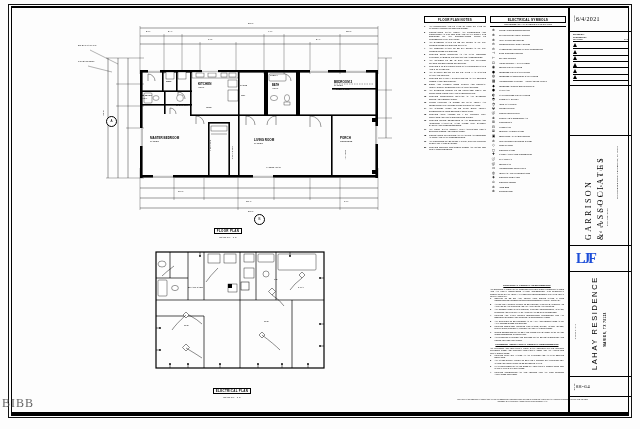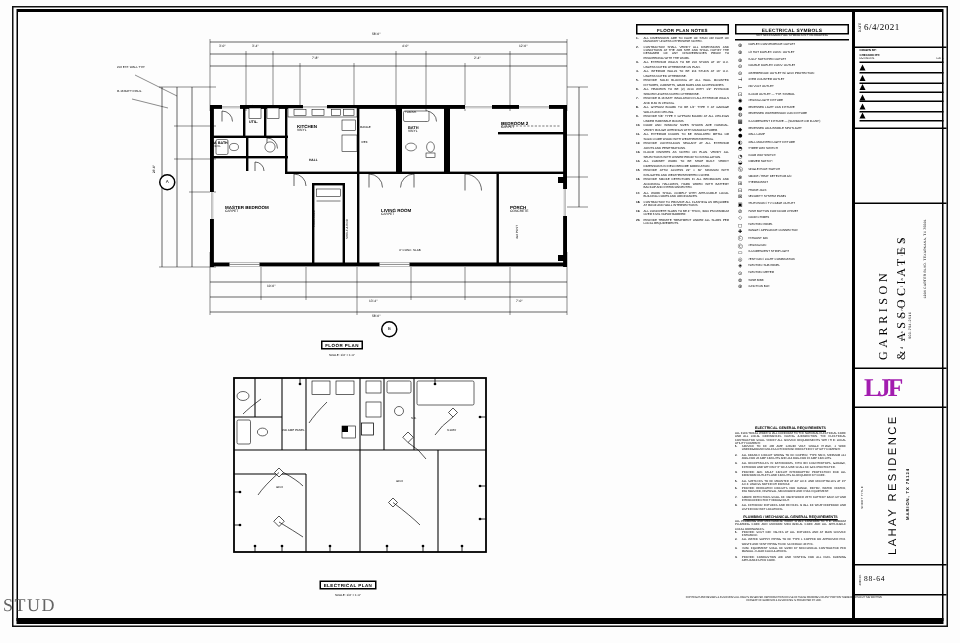--- a/index.html
+++ b/index.html
@@ -57,21 +57,21 @@
 
   #tb-blank{top:80px;height:50px;}
 
   #tb-firm{top:130px;height:110px;position:absolute;}
   #tb-firm .fname{position:absolute;left:14px;top:6px;height:98px;writing-mode:vertical-rl;transform:rotate(180deg);font-size:8px;letter-spacing:2.4px;font-family:"Liberation Serif",serif;white-space:nowrap;}
   #tb-firm .fsub{position:absolute;left:30px;top:22px;writing-mode:vertical-rl;transform:rotate(180deg);font-size:2.6px;letter-spacing:1.6px;white-space:nowrap;}
   #tb-firm .faddr{position:absolute;left:46px;top:10px;writing-mode:vertical-rl;transform:rotate(180deg);font-size:2.2px;line-height:3.4px;letter-spacing:.2px;white-space:nowrap;}
   #tb-firm .fphone{position:absolute;left:36px;top:72px;writing-mode:vertical-rl;transform:rotate(180deg);font-size:2.3px;letter-spacing:.3px;white-space:nowrap;}
 
   #tb-logo{top:240px;height:26px;display:flex;align-items:center;justify-content:flex-start;padding-left:6px;}
-  .logo-mark{font-size:17px;font-weight:bold;font-family:"Liberation Serif",serif;letter-spacing:-2px;line-height:17px;color:#a21caf;}
+  .logo-mark{font-size:14px;font-weight:bold;font-family:"Liberation Serif",serif;letter-spacing:-2px;line-height:17px;color:#1d4ed8;}
 
   #tb-proj{top:266px;height:105px;position:absolute;}
   #tb-proj .pname{position:absolute;left:20px;top:6px;height:92px;writing-mode:vertical-rl;transform:rotate(180deg);font-size:7.5px;letter-spacing:1.6px;font-family:"Liberation Sans",sans-serif;white-space:nowrap;}
   #tb-proj .ploc{position:absolute;left:33px;top:40px;writing-mode:vertical-rl;transform:rotate(180deg);font-size:2.8px;font-weight:bold;letter-spacing:.6px;white-space:nowrap;}
   #tb-proj .plab{position:absolute;left:4px;top:52px;writing-mode:vertical-rl;transform:rotate(180deg);font-size:1.9px;letter-spacing:.3px;white-space:nowrap;}
 
   #tb-job{top:371px;height:20px;display:flex;align-items:center;}
   #tb-job .lab{font-size:1.9px;writing-mode:vertical-rl;transform:rotate(180deg);margin:0 1px 0 3px;}
   #tb-job .val{font-size:5px;font-family:"Liberation Serif",serif;letter-spacing:.5px;}
 
@@ -97,21 +97,21 @@
 </style>
 </head>
 <body>
 
 <div id="sheet">
 
   <div class="page-border"></div>
   <div class="page-border-inner"></div>
   <div class="bottom-rule"></div>
 
-  <div class="watermark">STUD</div>
+  <div class="watermark">BIBB</div>
   <div class="footer-note">COPYRIGHT AND DESIGNS &amp; ASSOCIATES ALL RIGHTS RESERVED. REPRODUCTION OR USE OF THESE DRAWINGS OR ANY PORTION THEREOF WITHOUT THE WRITTEN CONSENT OF GARRISON &amp; ASSOCIATES IS PROHIBITED BY LAW.</div>
 
   <div id="fp-wrap">
     <svg width="320" height="215" viewBox="0 0 320 215">
       <g stroke="#000" fill="none" stroke-width="0.4">
 
         <line x1="62" y1="10" x2="300" y2="10"></line>
         <line x1="62" y1="18" x2="300" y2="18"></line>
         <line x1="62" y1="26" x2="300" y2="26"></line>
         <g stroke-width="0.3">

